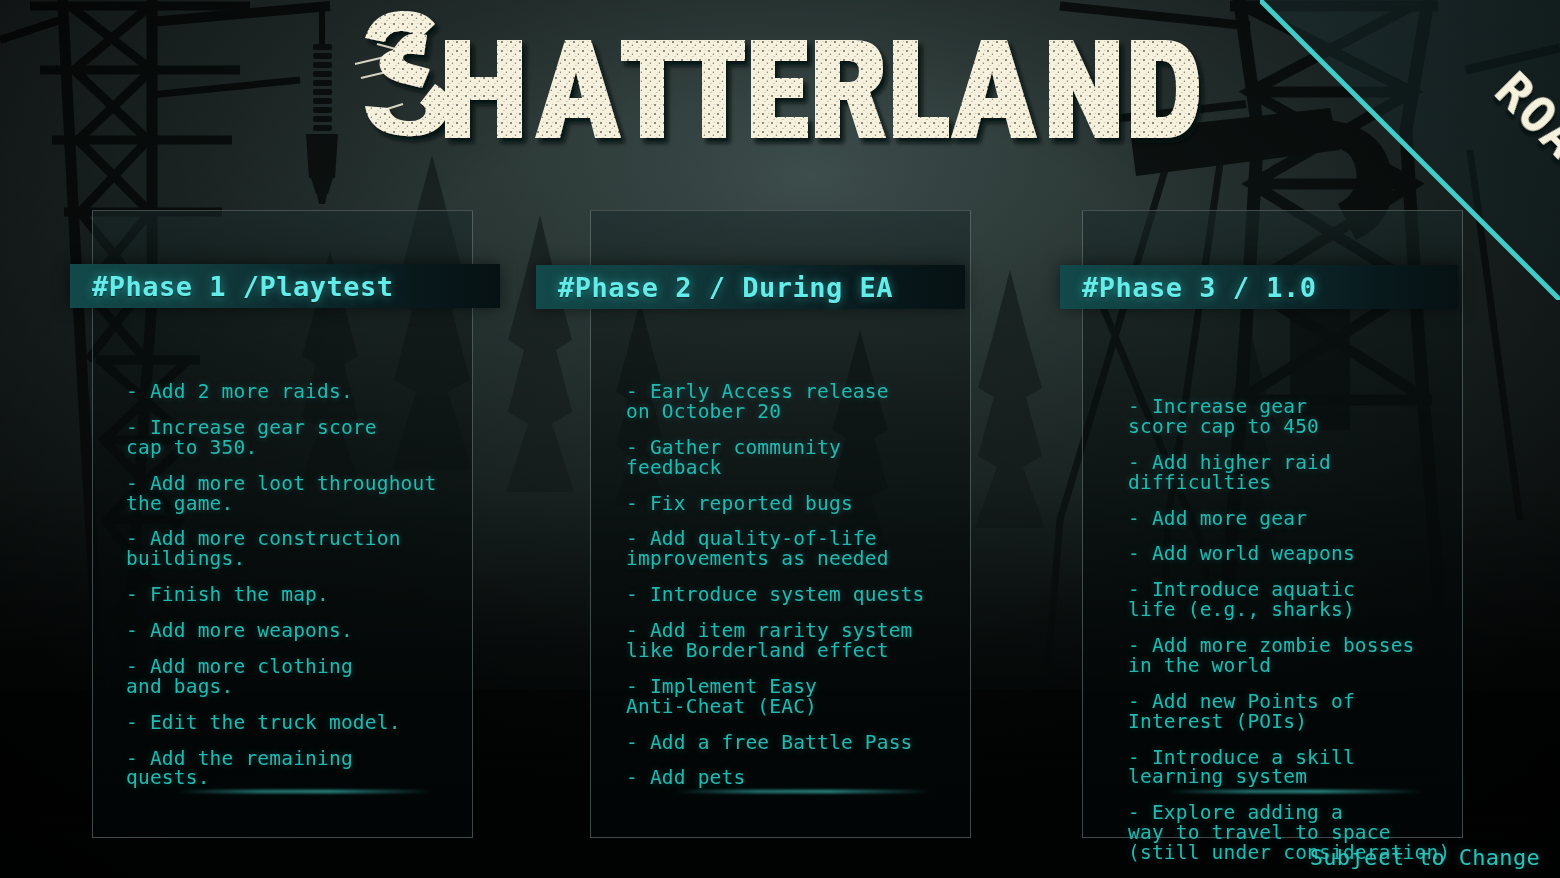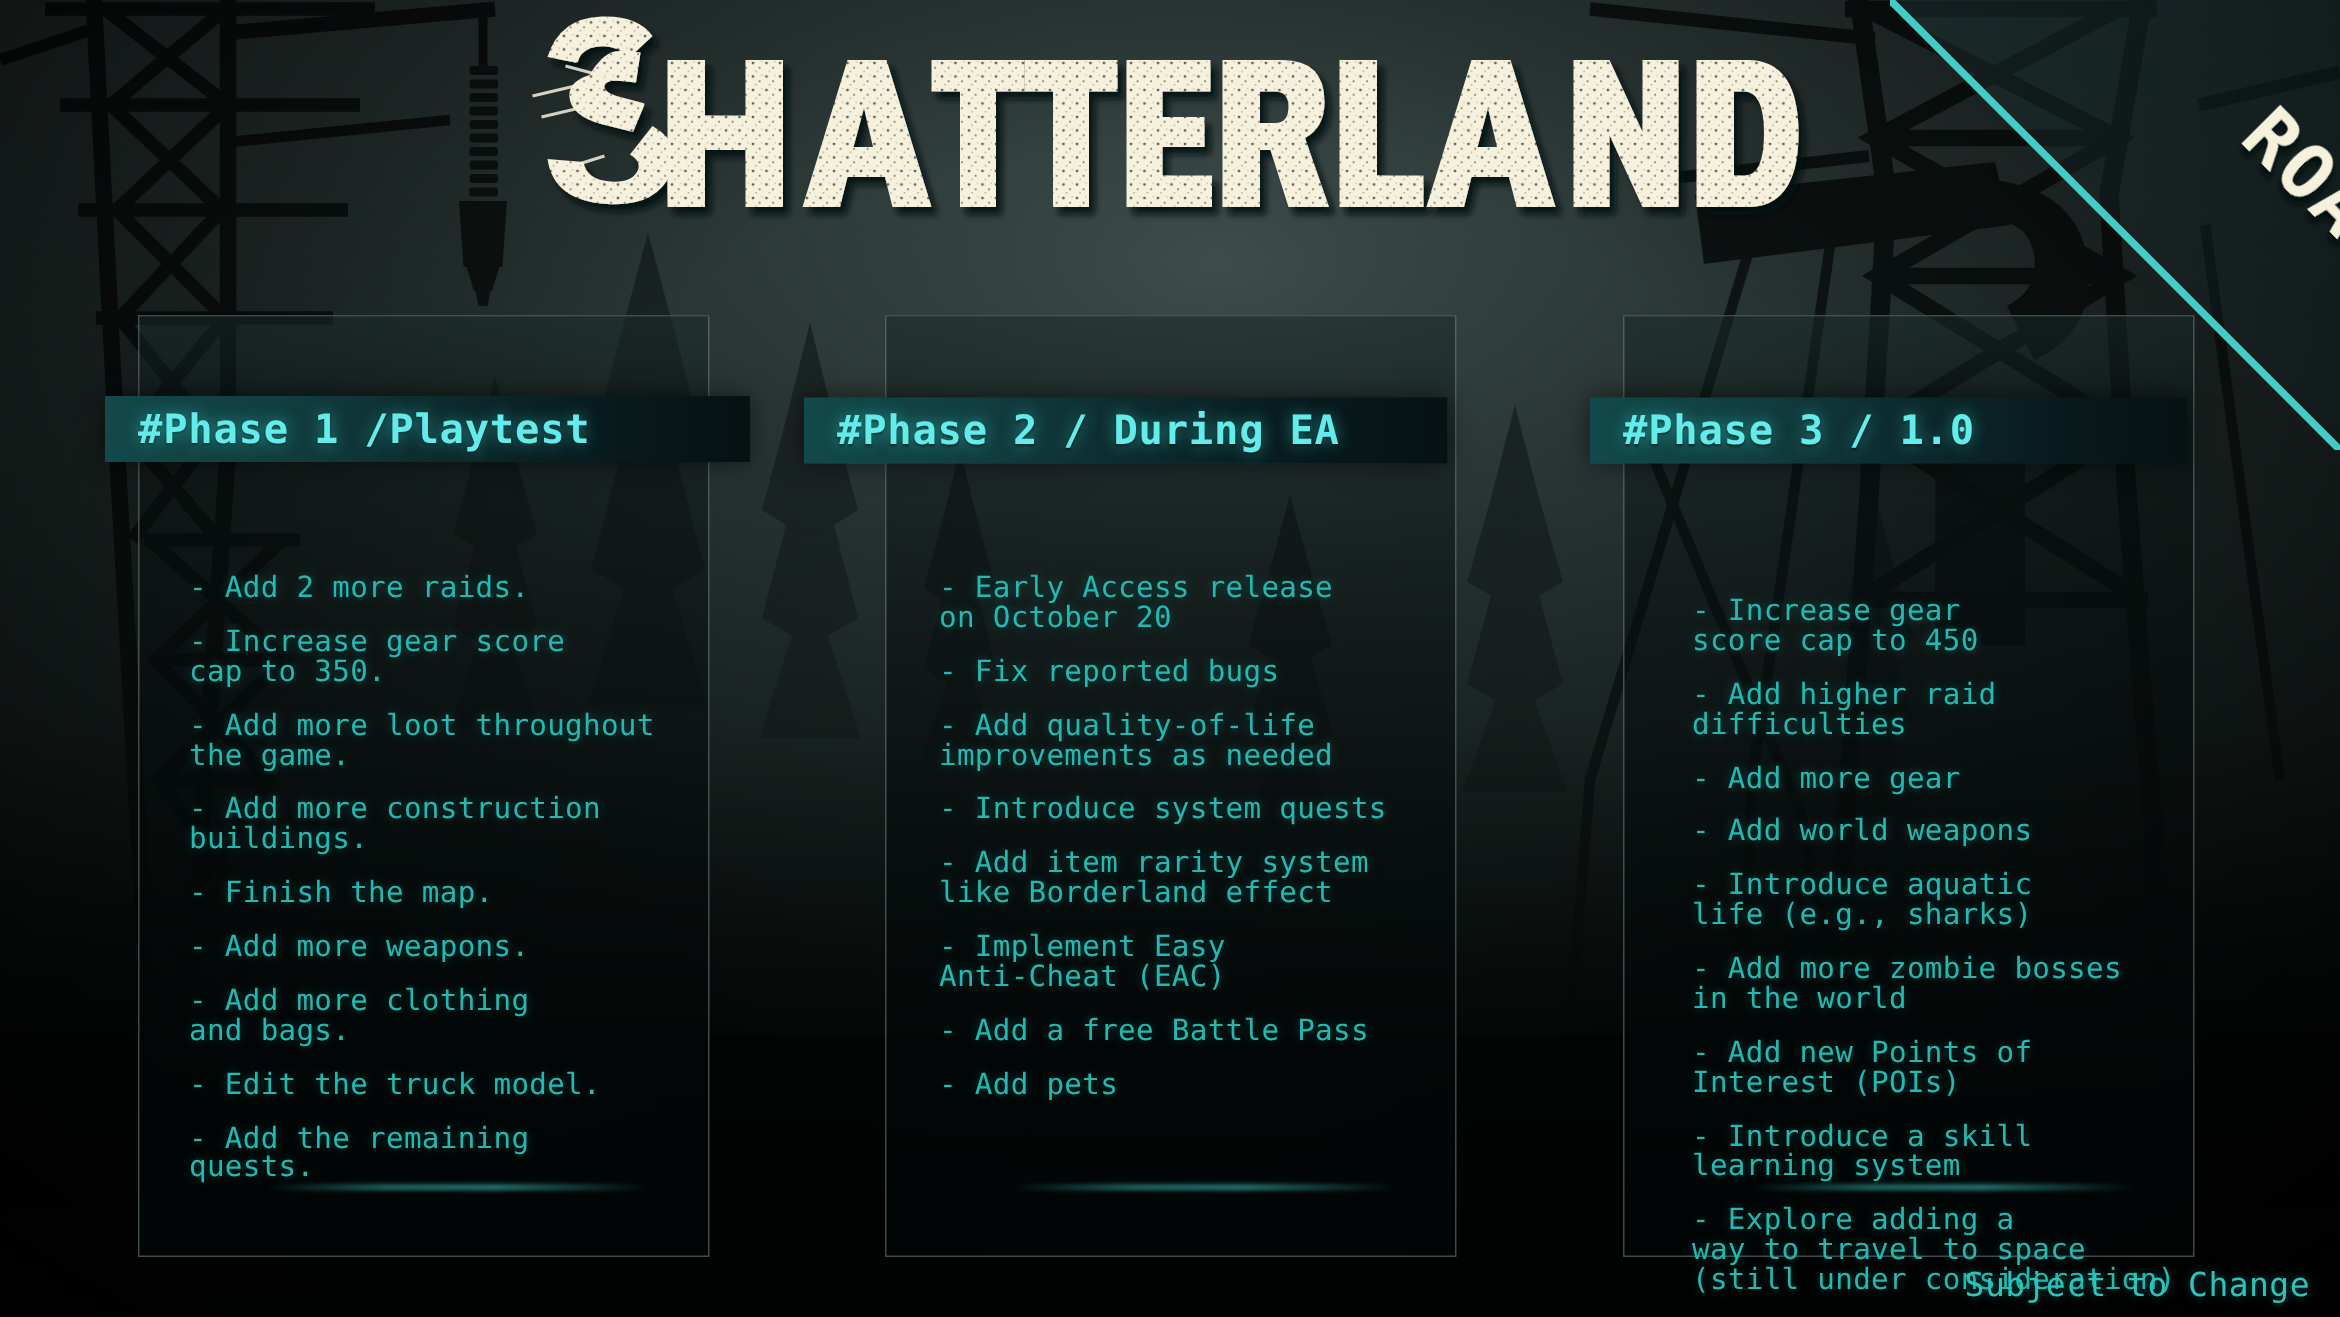--- a/index.html
+++ b/index.html
@@ -308,20 +308,22 @@
   <div class="card" style="left:590px; top:210px; width:381px; height:628px;">
     <div class="card-inner-top"></div>
     <div class="card-glow"></div>
   </div>
   <div class="phase-header" style="left:536px; top:265px; width:429px;">
     <span class="ph-text">#Phase 2 / During EA</span>
   </div>
   <div class="items" style="left:626px; top:334px; width:320px;">
     <div class="item">- Early Access release
 on October 20</div>
+    <div class="item">- Gather community
+feedback</div>
     <div class="item">- Fix reported bugs</div>
     <div class="item">- Add quality-of-life
 improvements as needed</div>
     <div class="item">- Introduce system quests</div>
     <div class="item">- Add item rarity system
 like Borderland effect</div>
     <div class="item">- Implement Easy
 Anti-Cheat (EAC)</div>
     <div class="item">- Add a free Battle Pass</div>
     <div class="item">- Add pets</div>

